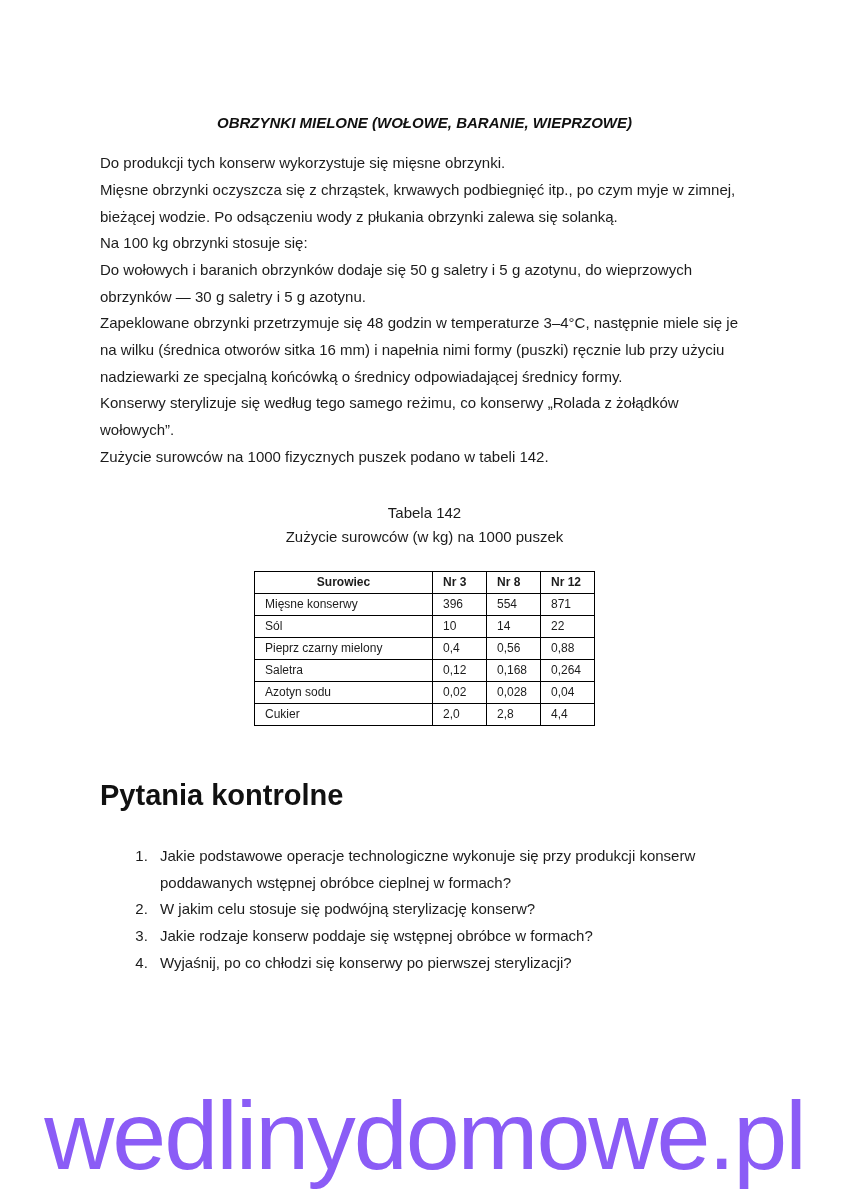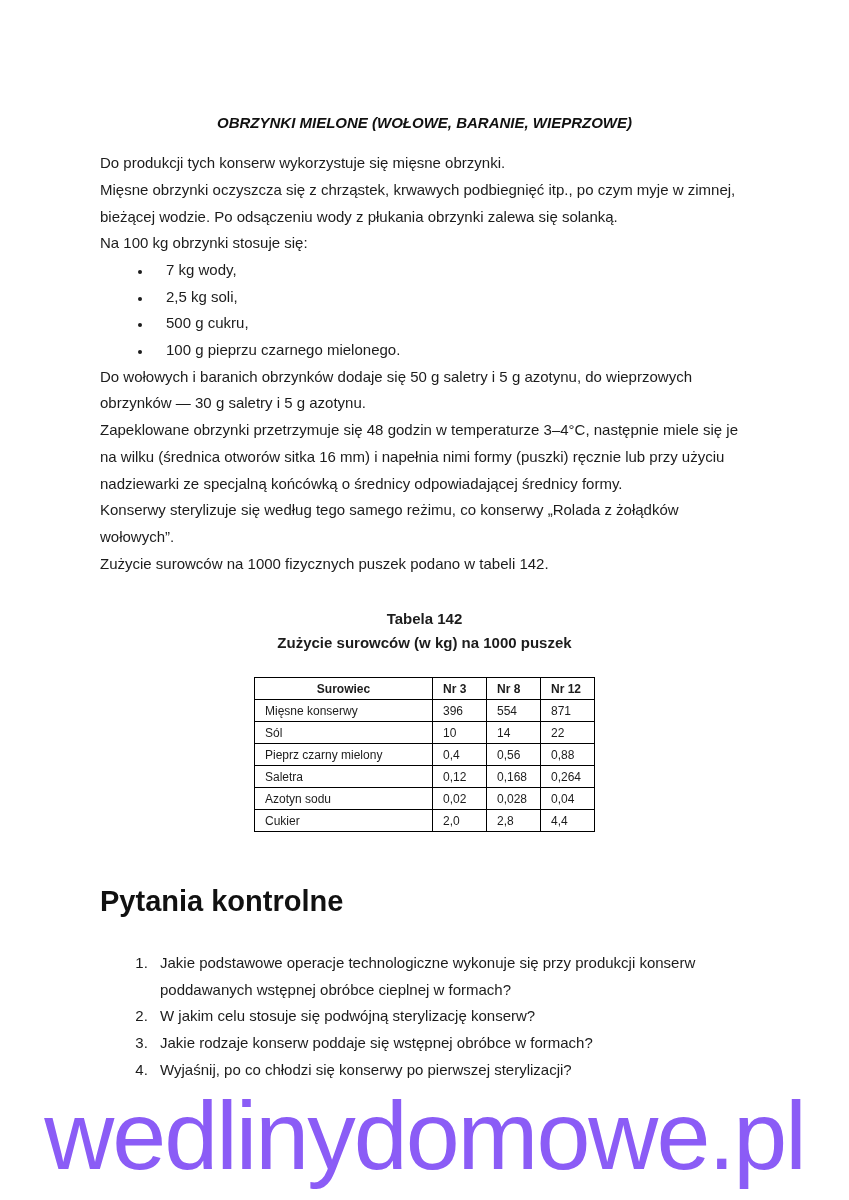--- a/index.html
+++ b/index.html
@@ -38,21 +38,21 @@
   .ingredients {
     list-style: disc;
     margin: 0 0 0 36px;
     padding-left: 16px;
   }
   .ingredients li { padding-left: 14px; }
   .ingredients li::marker { font-size: 12px; }
 
   .table-caption {
     text-align: center;
-    font-weight: 700;
+    font-weight: 400;
     line-height: 1.6;
     margin-top: 30px;
   }
 
   table.data {
     border-collapse: collapse;
     margin: 22px auto 0 auto;
     font-size: 12px;
     color: #1c1c1c;
   }
@@ -98,26 +98,20 @@
 
 <div class="page">
   <div class="content">
 
     <h1 class="doc-title">OBRZYNKI MIELONE (WOŁOWE, BARANIE, WIEPRZOWE)</h1>
 
     <p class="para">Do produkcji tych konserw wykorzystuje się mięsne obrzynki.</p>
     <p class="para">Mięsne obrzynki oczyszcza się z chrząstek, krwawych podbiegnięć itp., po czym myje w zimnej, bieżącej wodzie. Po odsączeniu wody z płukania obrzynki zalewa się solanką.</p>
     <p class="para">Na 100 kg obrzynki stosuje się:</p>
 
-    <ul class="ingredients">
-      <li>7 kg wody,</li>
-      <li>2,5 kg soli,</li>
-      <li>500 g cukru,</li>
-      <li>100 g pieprzu czarnego mielonego.</li>
-    </ul>
 
     <p class="para">Do wołowych i baranich obrzynków dodaje się 50 g saletry i 5 g azotynu, do wieprzowych obrzynków — 30 g saletry i 5 g azotynu.</p>
     <p class="para">Zapeklowane obrzynki przetrzymuje się 48 godzin w temperaturze 3–4°C, następnie miele się je na wilku (średnica otworów sitka 16 mm) i napełnia nimi formy (puszki) ręcznie lub przy użyciu nadziewarki ze specjalną końcówką o średnicy odpowiadającej średnicy formy.</p>
     <p class="para">Konserwy sterylizuje się według tego samego reżimu, co konserwy „Rolada z żołądków wołowych”.</p>
     <p class="para">Zużycie surowców na 1000 fizycznych puszek podano w tabeli 142.</p>
 
     <div class="table-caption">
       <div>Tabela 142</div>
       <div>Zużycie surowców (w kg) na 1000 puszek</div>
     </div>

